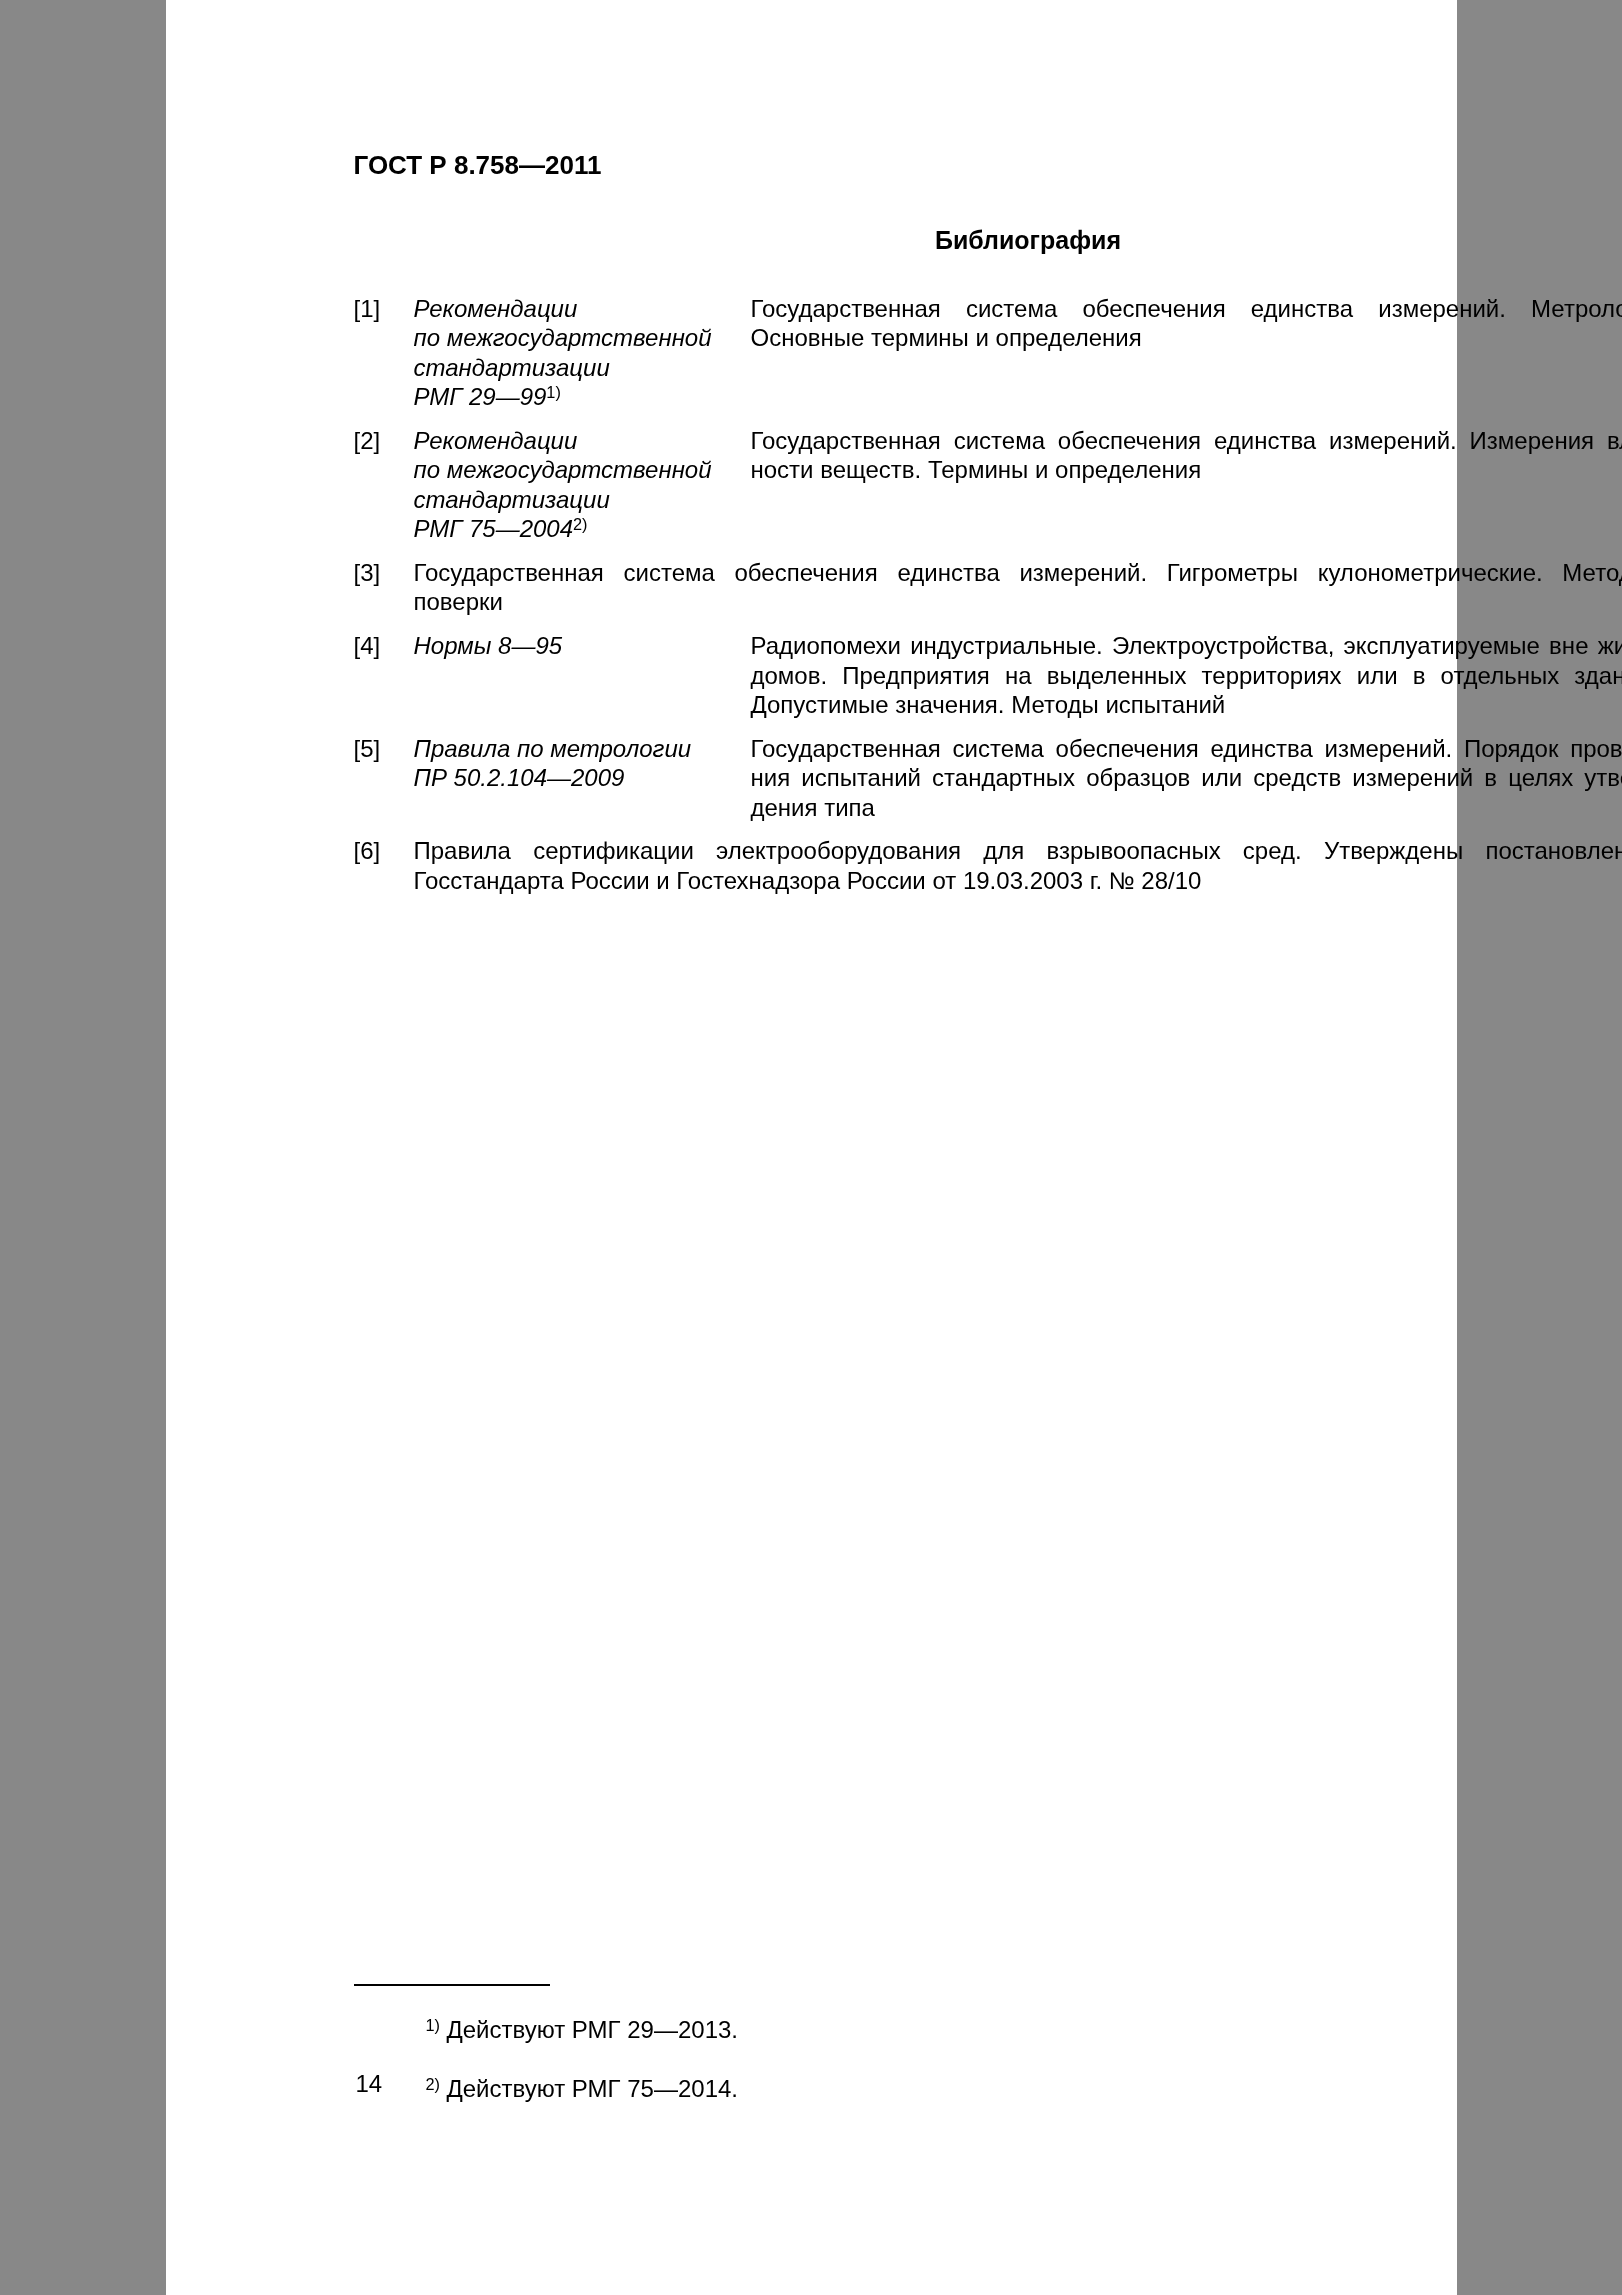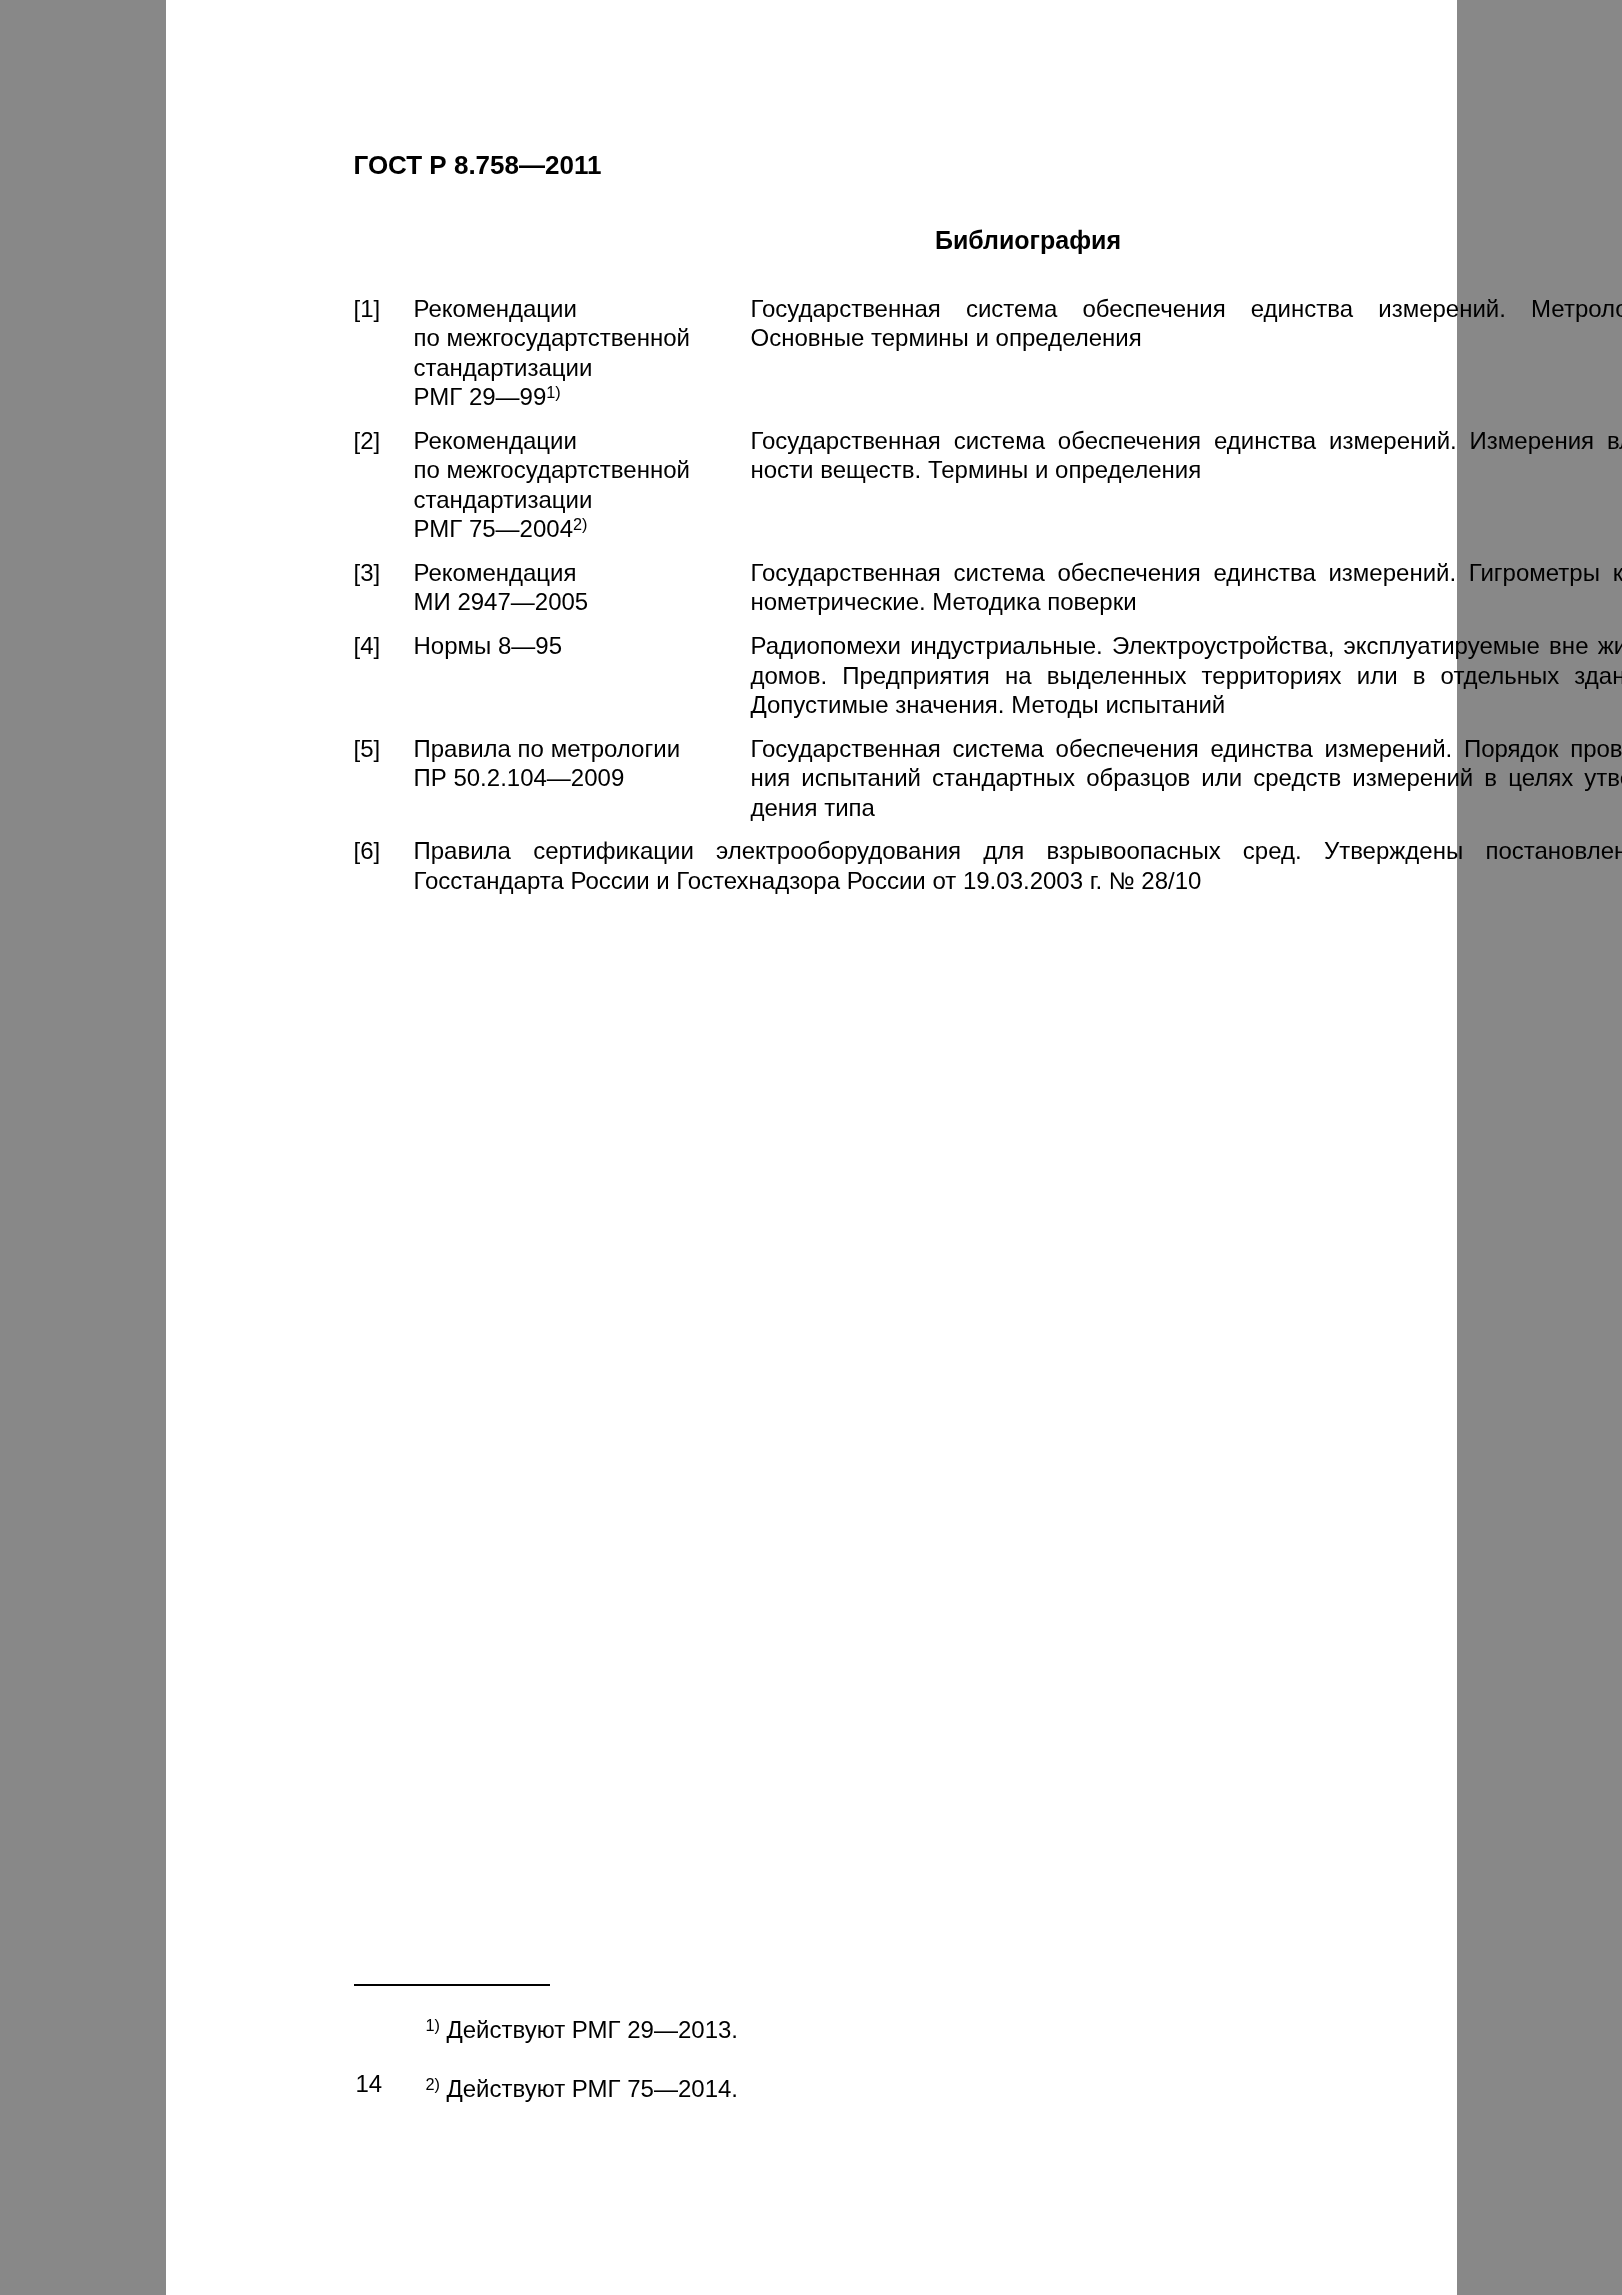--- a/index.html
+++ b/index.html
@@ -43,21 +43,21 @@
     margin-bottom: 14.4px;
   }
   .entry .marker {
     flex: 0 0 60px;
     width: 60px;
   }
   .entry .ref {
     flex: 0 0 337px;
     width: 337px;
   }
-  .entry .ref .ref-text { white-space: pre-line; }
+  .entry .ref .ref-text { white-space: pre-line; font-style: italic; }
   .entry .desc {
     flex: 1 1 auto;
     text-align: justify;
   }
   sup.fnref {
     font-size: 68%;
     line-height: 0;
     vertical-align: 0.45em;
   }
   .footnotes {
@@ -106,22 +106,20 @@
       <div class="marker">[2]</div>
       <div class="ref"><span class="ref-text">Рекомендации
 по межгосудартственной
 стандартизации
 РМГ 75—2004</span><sup class="fnref">2)</sup></div>
       <div class="desc">Государственная система обеспечения единства измерений. Измерения влаж­ности веществ. Термины и определения</div>
     </div>
 
     <div class="entry">
       <div class="marker">[3]</div>
-      <div class="ref"><span class="ref-text">Рекомендация
-МИ 2947—2005</span></div>
       <div class="desc">Государственная система обеспечения единства измерений. Гигрометры куло­нометрические. Методика поверки</div>
     </div>
 
     <div class="entry">
       <div class="marker">[4]</div>
       <div class="ref"><span class="ref-text">Нормы 8—95</span></div>
       <div class="desc">Радиопомехи индустриальные. Электроустройства, эксплуатируемые вне жи­лых домов. Предприятия на выделенных территориях или в отдельных зданиях. Допустимые значения. Методы испытаний</div>
     </div>
 
     <div class="entry">

